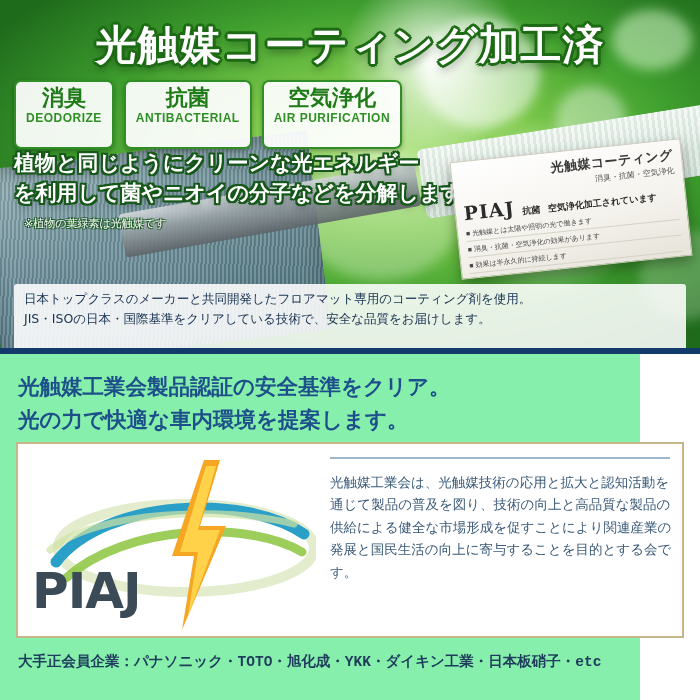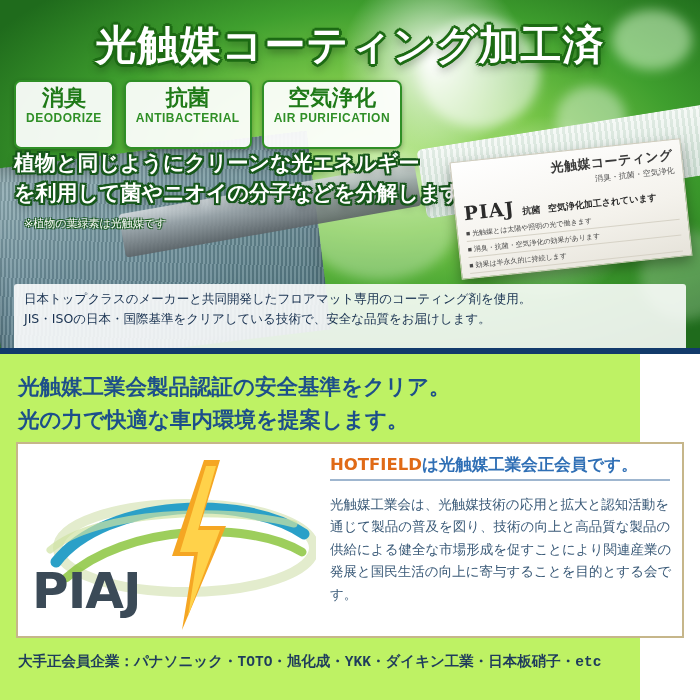--- a/index.html
+++ b/index.html
@@ -181,21 +181,21 @@
 
   
   .divider {
     position: absolute; left: 0; top: 348px; width: 700px; height: 6px;
     background: #123a6b;
   }
 
   
   .bottom {
     position: absolute; left: 0; top: 354px; width: 640px; height: 346px;
-    background: #bef264;
+    background: #86efac;
   }
   .bottom-head {
     position: absolute; left: 18px; top: 16px; width: 664px;
     font-family: "DejaVu Sans", sans-serif;
     font-weight: bold;
     font-size: 21.5px;
     line-height: 1.55;
     color: #1d4f8a;
   }
 
@@ -339,23 +339,20 @@
           <path d="M14 60 C60 20 190 16 258 34" fill="none" stroke="#cfe3a3" stroke-width="7" stroke-linecap="round" opacity="0.7"></path>
         </svg>
         <svg class="piaj-bolt" viewBox="0 0 70 170">
           <polygon points="40,0 8,96 30,96 18,170 62,66 36,66 56,0" fill="#f5a623"></polygon>
           <polygon points="42,6 16,92 34,92 24,156 56,70 34,70 52,6" fill="#ffd24a"></polygon>
         </svg>
         <div class="piaj-text">PIAJ</div>
       </div>
 
       <div class="piaj-right">
-        <div class="piaj-heading">
-          <span class="hf">HOTFIELD</span><span>は光触媒工業会正会員です。</span>
-        </div>
         <div class="piaj-underline"></div>
         <div class="piaj-body">光触媒工業会は、光触媒技術の応用と拡大と認知活動を通じて製品の普及を図り、技術の向上と高品質な製品の供給による健全な市場形成を促すことにより関連産業の発展と国民生活の向上に寄与することを目的とする会です。</div>
       </div>
 
     </div>
 
     <div class="members">大手正会員企業：パナソニック・TOTO・旭化成・YKK・ダイキン工業・日本板硝子・etc</div>
   </div>
 
 </div>

